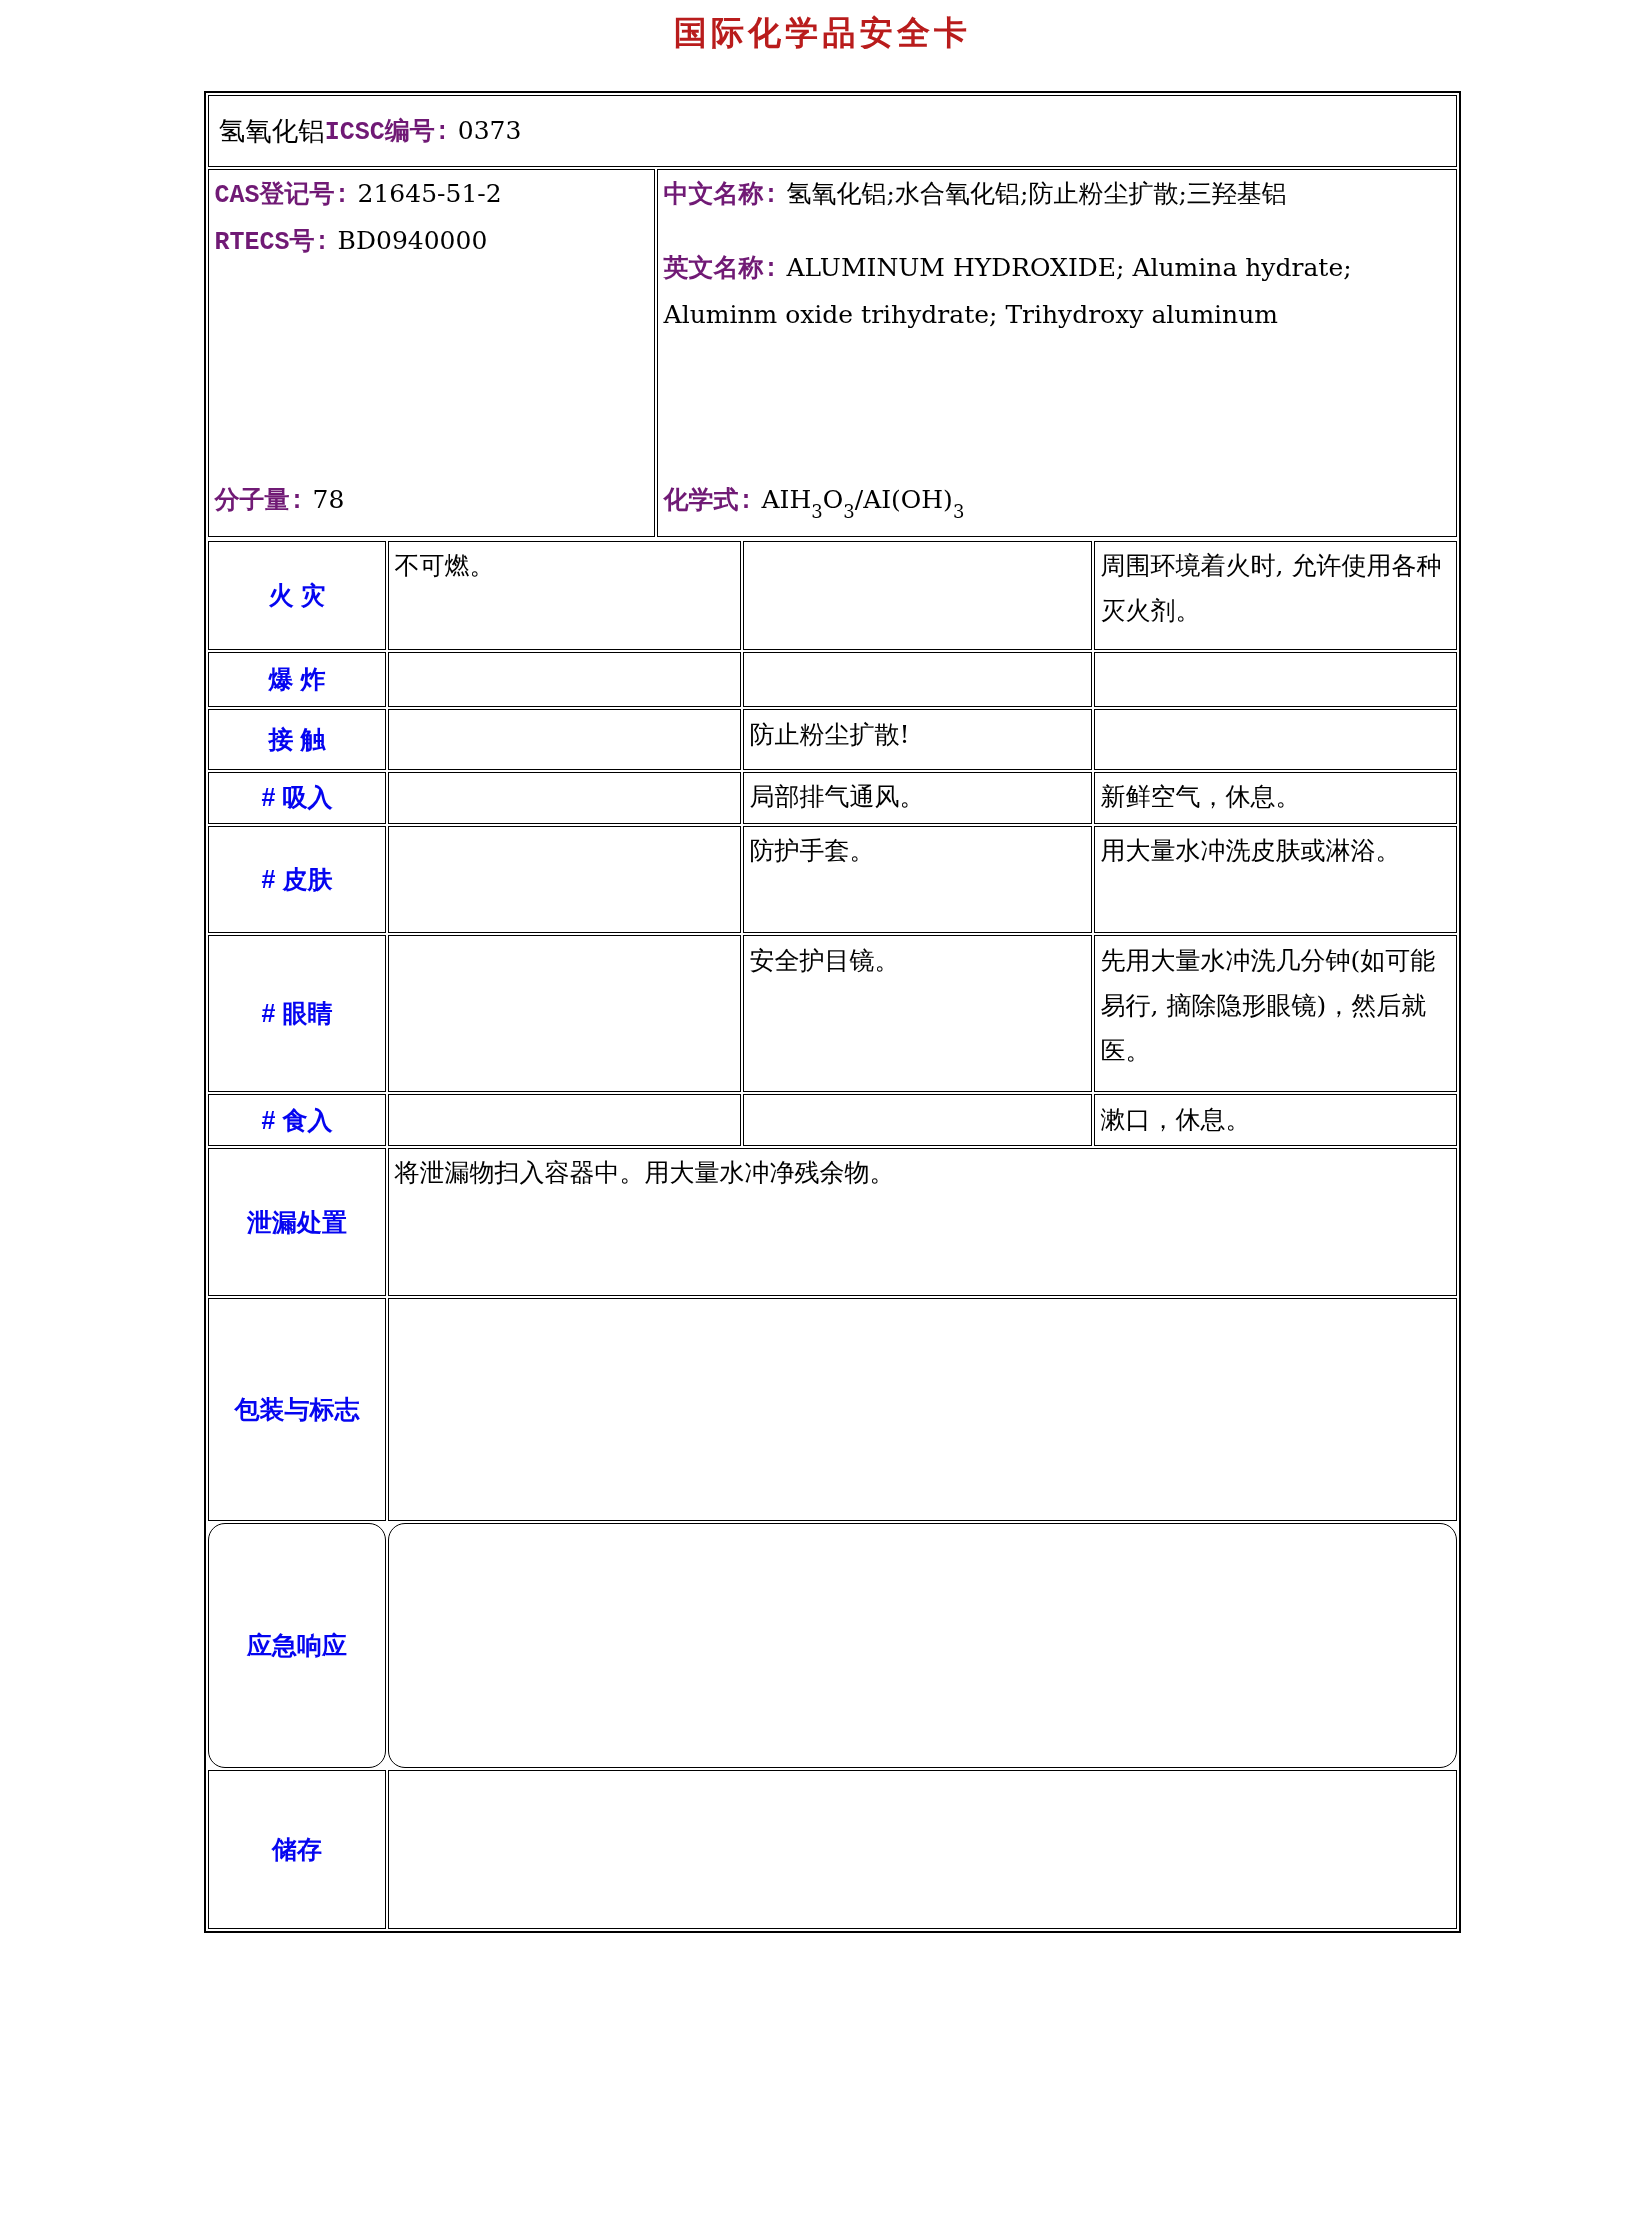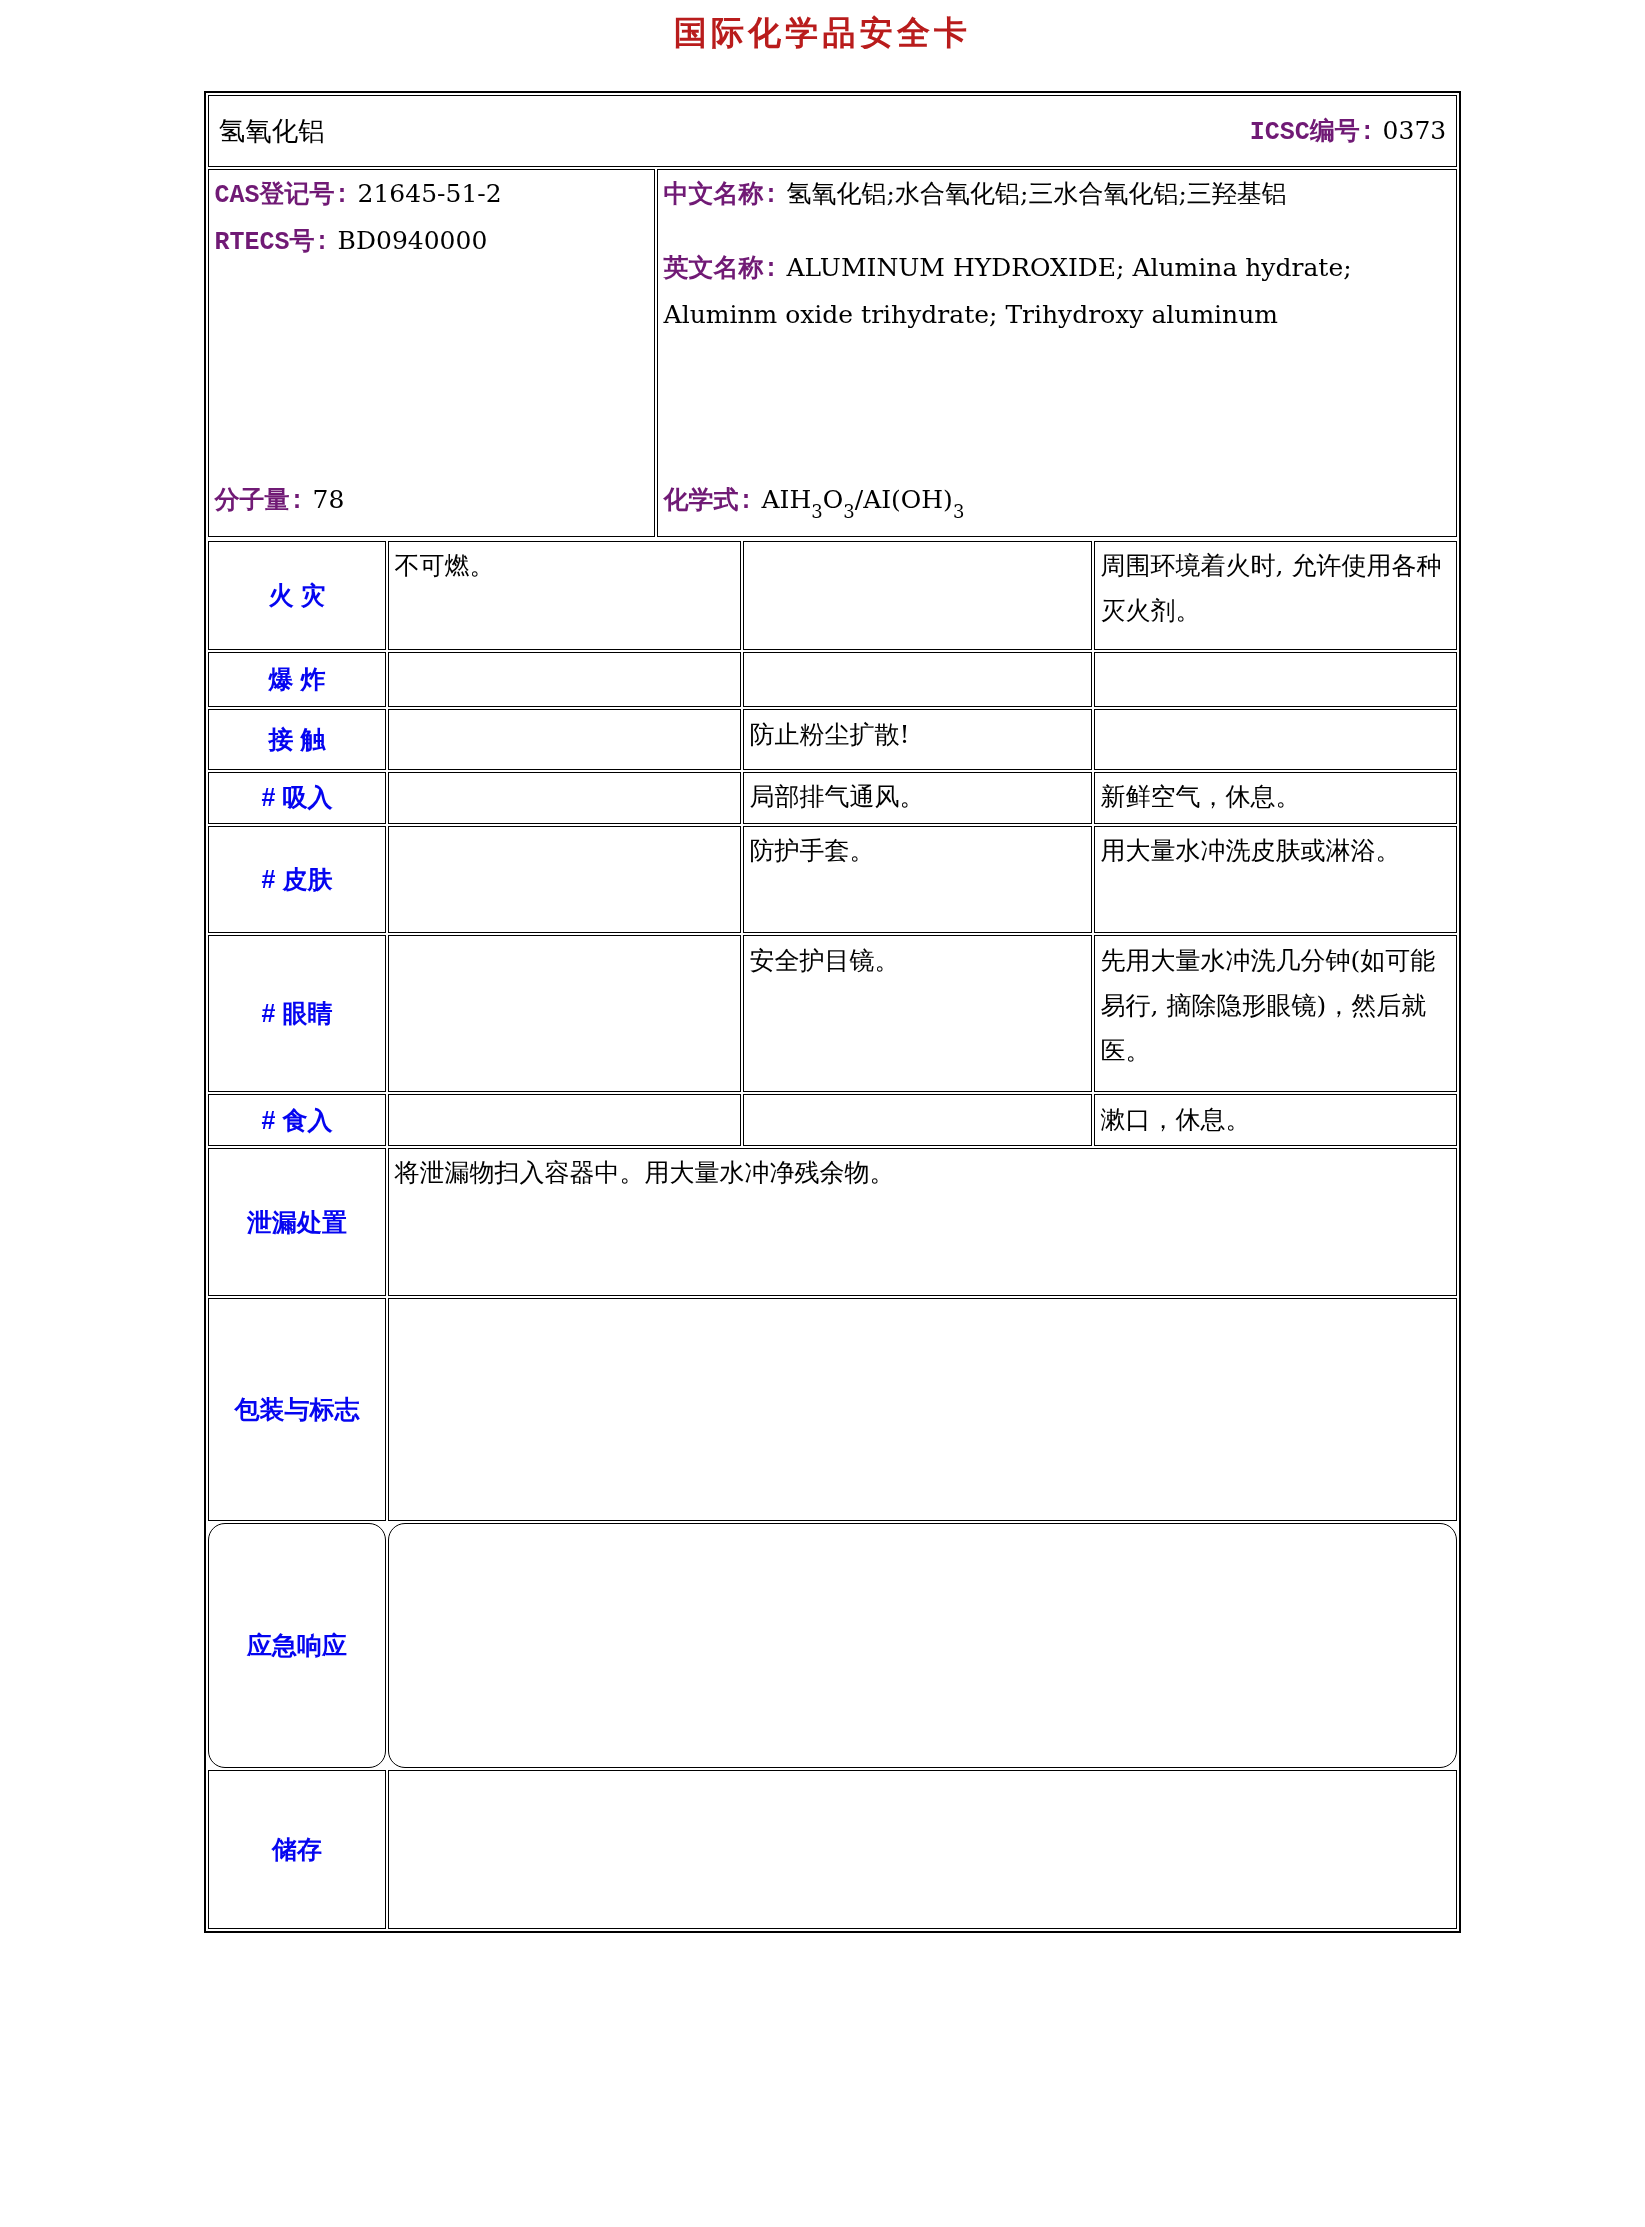--- a/index.html
+++ b/index.html
@@ -46,21 +46,20 @@
   
   .lbl {
     color: #701a75;
     font-weight: bold;
     font-family: Liberation Mono, monospace;
   }
   .val { color: #000; }
   .title-cell { height: 67px; vertical-align: middle; }
   .split {
     display: flex;
-    justify-content: space-between;
     align-items: center;
     padding: 0 4.2px;
   }
   .chem-name { font-size: 26.5px; }
   .tall { height: 360px; }
   .vfill {
     display: flex;
     flex-direction: column;
     min-height: 353px;
     padding-bottom: 9.8px;
@@ -135,21 +134,21 @@
           <div class="line push-bottom">
             <span class="lbl">分子量:</span>
             <span class="val">78</span>
           </div>
         </div>
       </td>
       <td class="tall">
         <div class="vfill">
           <div class="line">
             <span class="lbl">中文名称:</span>
-            <span class="val">氢氧化铝;水合氧化铝;三水合氧化铝;三羟基铝</span>
+            <span class="val">氢氧化铝;水合氧化铝;防止粉尘扩散;三羟基铝</span>
           </div>
           <div class="line gap-top">
             <span class="lbl">英文名称:</span>
             <span class="val">ALUMINUM HYDROXIDE; Alumina hydrate; Aluminm oxide trihydrate; Trihydroxy aluminum</span>
           </div>
           <div class="line push-bottom">
             <span class="lbl">化学式:</span>
             <span class="val"><span>AIH</span><sub class="fsub">3</sub><span>O</span><sub class="fsub">3</sub><span>/AI(OH)</span><sub class="fsub">3</sub></span>
           </div>
         </div>

